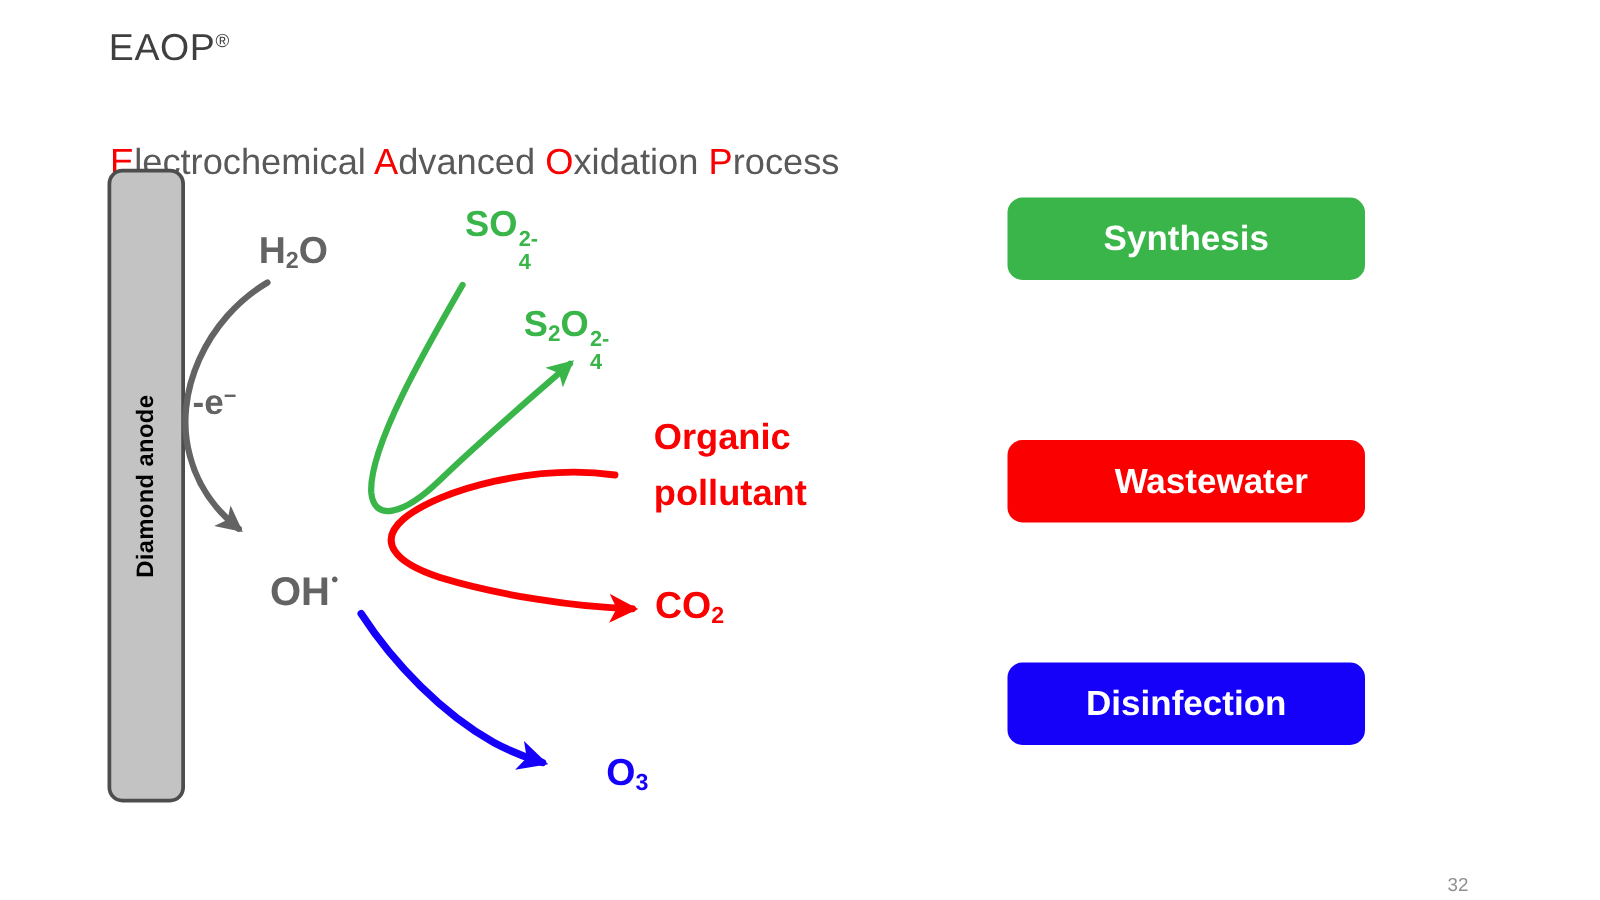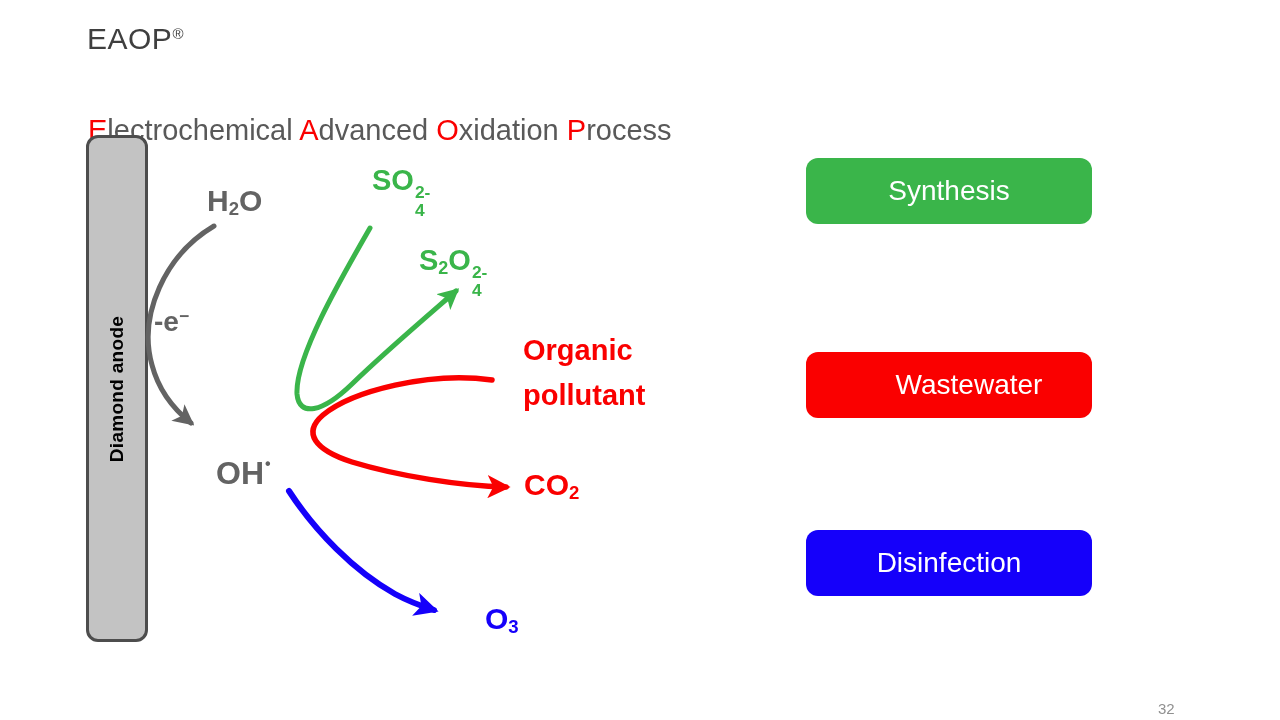--- a/index.html
+++ b/index.html
@@ -25,21 +25,21 @@
   .lbl-organic  { left:511px; top:328px; font-size:29px; line-height:1.55; }
   .lbl-co2      { left:524px; top:468px; font-size:30px; }
   .lbl-o3       { left:449px; top:602px; font-size:30px; }
 
   sub { font-size:0.62em; vertical-align:-0.22em; }
   sup { font-size:0.62em; vertical-align:0.5em; }
   sup.radical { font-size:0.5em; vertical-align:0.95em; margin-left:1px; }
   .stack { display:inline-flex; flex-direction:column; align-items:flex-start; font-size:0.6em; line-height:1.02; vertical-align:-0.45em; margin-left:1px; }
 
   .badge { position:absolute; left:806px; width:286px; height:66px; border-radius:12px; display:flex; align-items:center; justify-content:center; }
-  .badge span { color:#ffffff; font-size:28px; font-weight:400; }
+  .badge span { color:#ffffff; font-size:28px; font-weight:700; }
   .badge-synthesis   { top:158px; }
   .badge-wastewater  { top:352px; }
   .badge-disinfection{ top:530px; }
 
   .page-number { position:absolute; left:1158px; top:700px; font-size:15px; }
 </style>
 </head>
 <body>
 
 <div class="slide">

